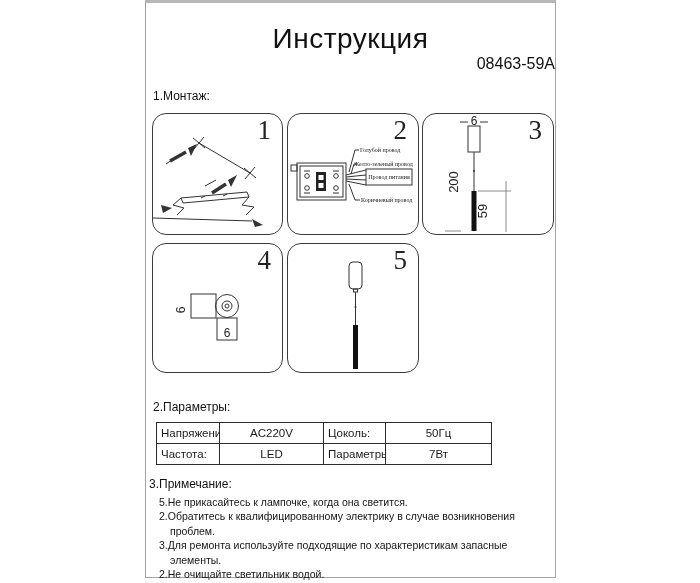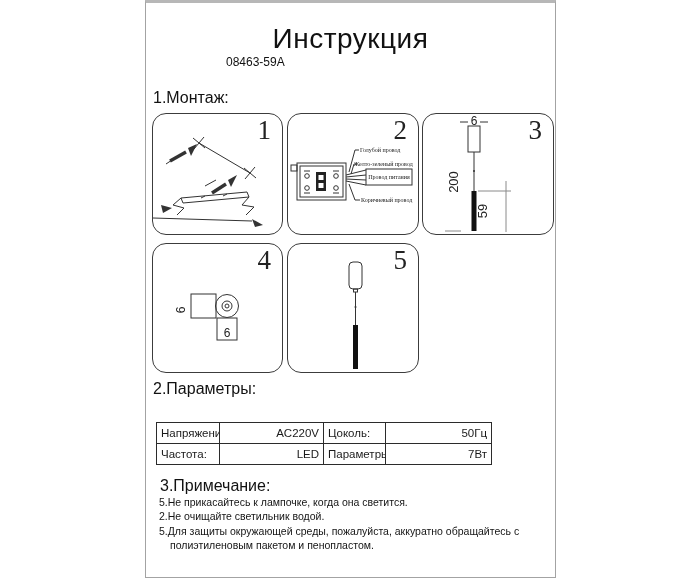--- a/index.html
+++ b/index.html
@@ -12,26 +12,26 @@
     background:#fff;box-sizing:border-box;
     border-left:1px solid #a3a3a3;border-right:1px solid #a3a3a3;
     border-bottom:1px solid #a3a3a3;border-top:3px solid #b7b7b7;
   }
   .title{
     position:absolute;top:20px;left:0;width:100%;text-align:center;
     font-size:28px;letter-spacing:0.5px;color:#111;
   }
   .model{
     position:absolute;top:52px;left:80px;width:calc(100% - 80px);
-    text-align:left;font-size:12px;color:#111;
-  }
-  .section-label{position:absolute;font-size:16px;color:#111;}
+    text-align:right;font-size:16px;color:#111;
+  }
+  .section-label{position:absolute;font-size:12px;color:#111;}
   #sec-montage{left:7px;top:86px;}
-  #sec-params{left:7px;top:377px;}
-  #sec-notes{left:14px;top:474px;text-align:center;}
+  #sec-params{left:7px;top:397px;}
+  #sec-notes{left:3px;top:474px;text-align:center;}
 
   .panel{
     position:absolute;border:1.5px solid #3c3c3c;border-radius:14px;
     background:#fff;box-sizing:border-box;
   }
   #panel-1{left:6px;top:110px;width:131px;height:122px;}
   #panel-2{left:141px;top:110px;width:132px;height:122px;}
   #panel-3{left:276px;top:110px;width:132px;height:122px;}
   #panel-4{left:6px;top:240px;width:131px;height:130px;}
   #panel-5{left:141px;top:240px;width:132px;height:130px;}
@@ -45,21 +45,21 @@
 
   table.params{
     position:absolute;left:10px;top:419px;width:335px;
     border-collapse:collapse;table-layout:fixed;
   }
   table.params td{
     border:1.2px solid #2b2b2b;height:20px;font-size:11.5px;
     padding:0 4px;overflow:hidden;white-space:nowrap;
   }
   td.lab{text-align:left;}
-  td.val{text-align:right;}
+  td.val{text-align:center;}
 
   ul.notes{
     position:absolute;left:13px;top:492px;width:397px;margin:0;padding:0;
     list-style:none;font-size:10.5px;line-height:14.4px;color:#141414;
   }
   ul.notes li{padding-left:11px;text-indent:-11px;}
 </style>
 </head>
 <body>
 
@@ -201,17 +201,19 @@
       <td class="lab">Параметры:</td>
       <td class="val">7Вт</td>
     </tr>
   </tbody>
     </table>
 
   <div class="section-label" id="sec-notes">3.Примечание:</div>
 
   <ul class="notes">
     <li>5.Не прикасайтесь к лампочке, когда она светится.</li>
+    <li>2.Обратитесь к квалифицированному электрику в случае возникновения проблем.</li>
+    <li>3.Для ремонта используйте подходящие по характеристикам запасные элементы.</li>
     <li>2.Не очищайте светильник водой.</li>
     <li>5.Для защиты окружающей среды, пожалуйста, аккуратно обращайтесь с полиэтиленовым пакетом и пенопластом.</li>
   </ul>
 
 </div>
 
 </body></html>

